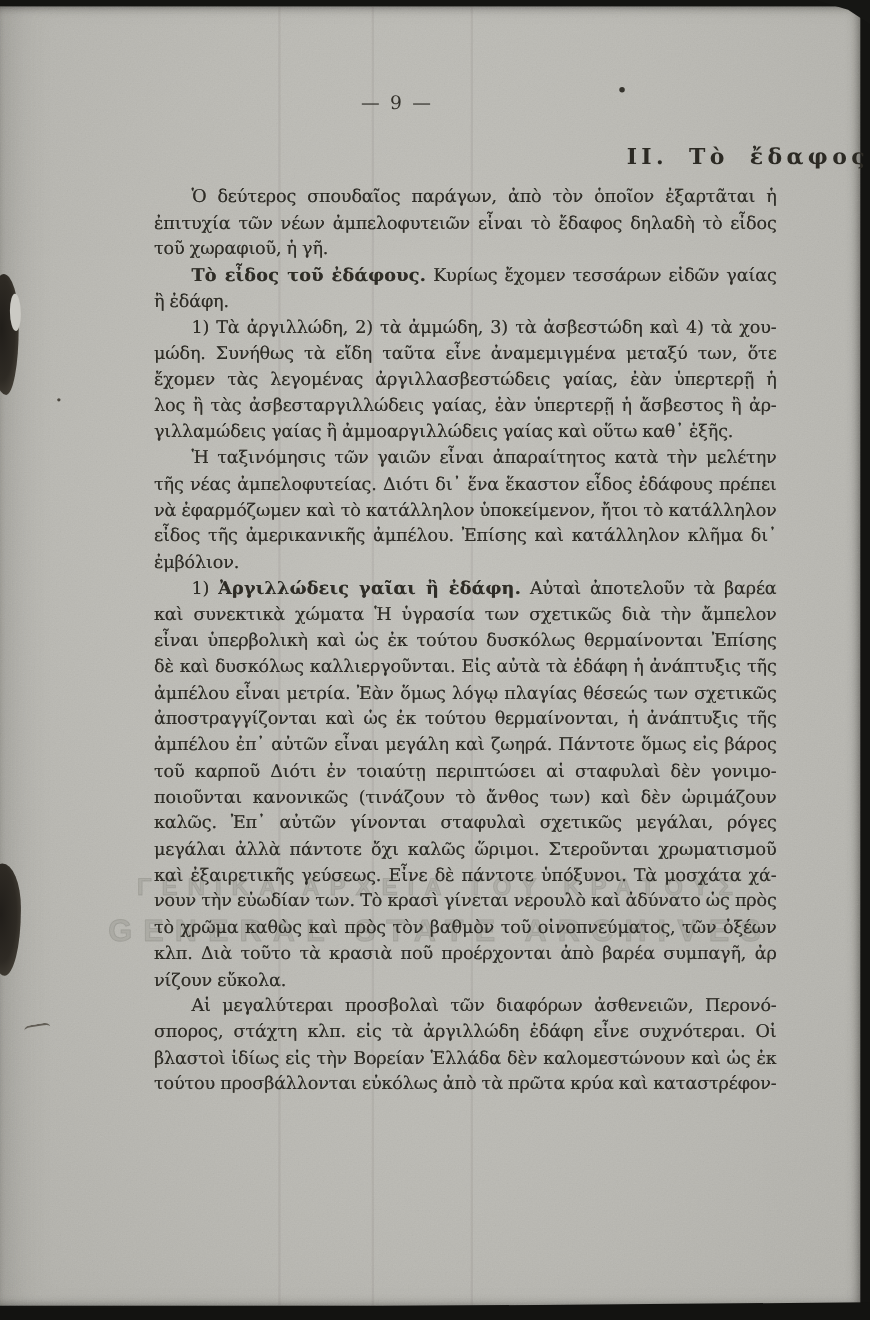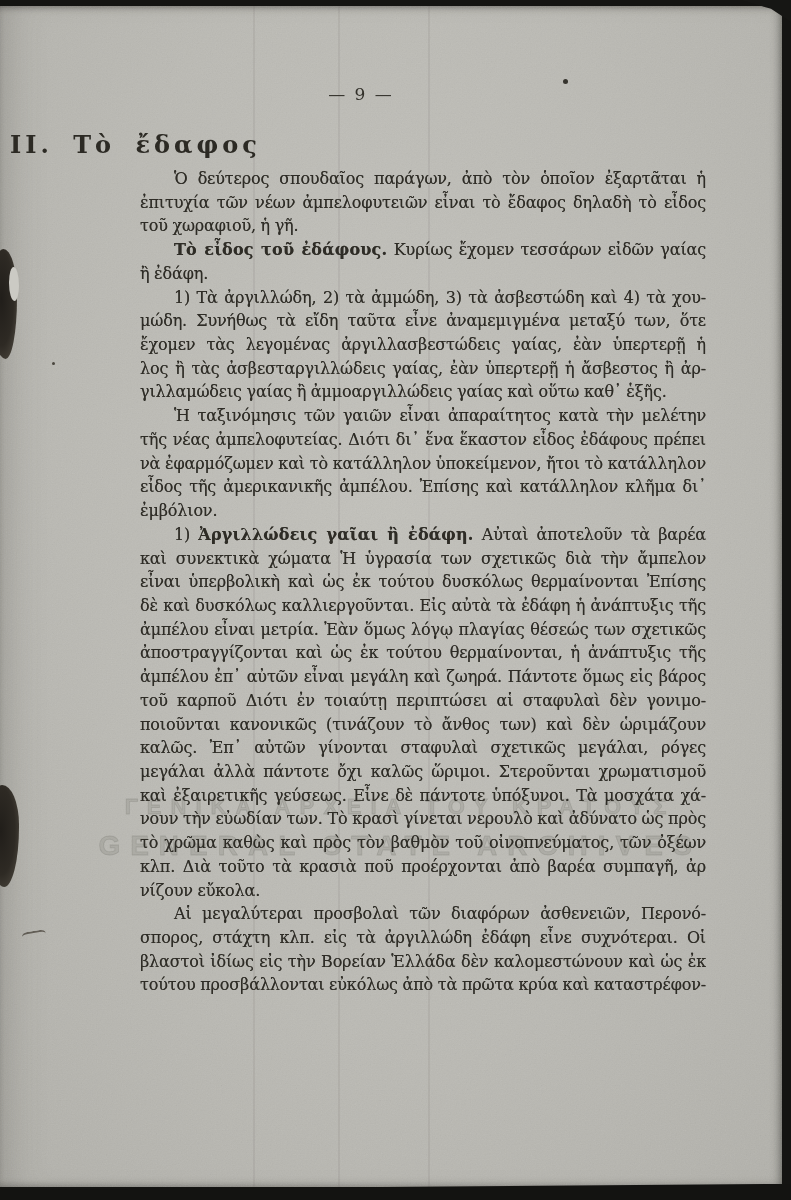--- a/index.html
+++ b/index.html
@@ -60,21 +60,21 @@
   .wm1{top:788px;font-size:22px;letter-spacing:9px;text-align:center;}
   .wm2{top:824px;font-size:28px;letter-spacing:10px;}
 
   
   .pagenum{
     position:absolute;left:0;width:722px;top:78px;
     text-align:center;font-size:17px;letter-spacing:2px;color:#33312b;
   }
   .heading{
     position:absolute;left:10px;width:780px;top:124px;
-    text-align:left;font-size:24px;font-weight:700;
+    text-align:right;font-size:20px;font-weight:700;
     letter-spacing:4px;word-spacing:8px;color:#2c2a24;
   }
   .text-block{
     position:absolute;left:140px;top:161px;width:566px;
     font-size:16px;line-height:23.72px;color:#2e2c26;
     letter-spacing:-0.15px;word-spacing:-0.3px;
     text-shadow:0 0 .5px rgba(46,44,38,.65);
   }
   .line{height:23.72px;overflow:hidden;text-align:left;}
   .line.j{text-align:justify;text-align-last:justify;-moz-text-align-last:justify;}

